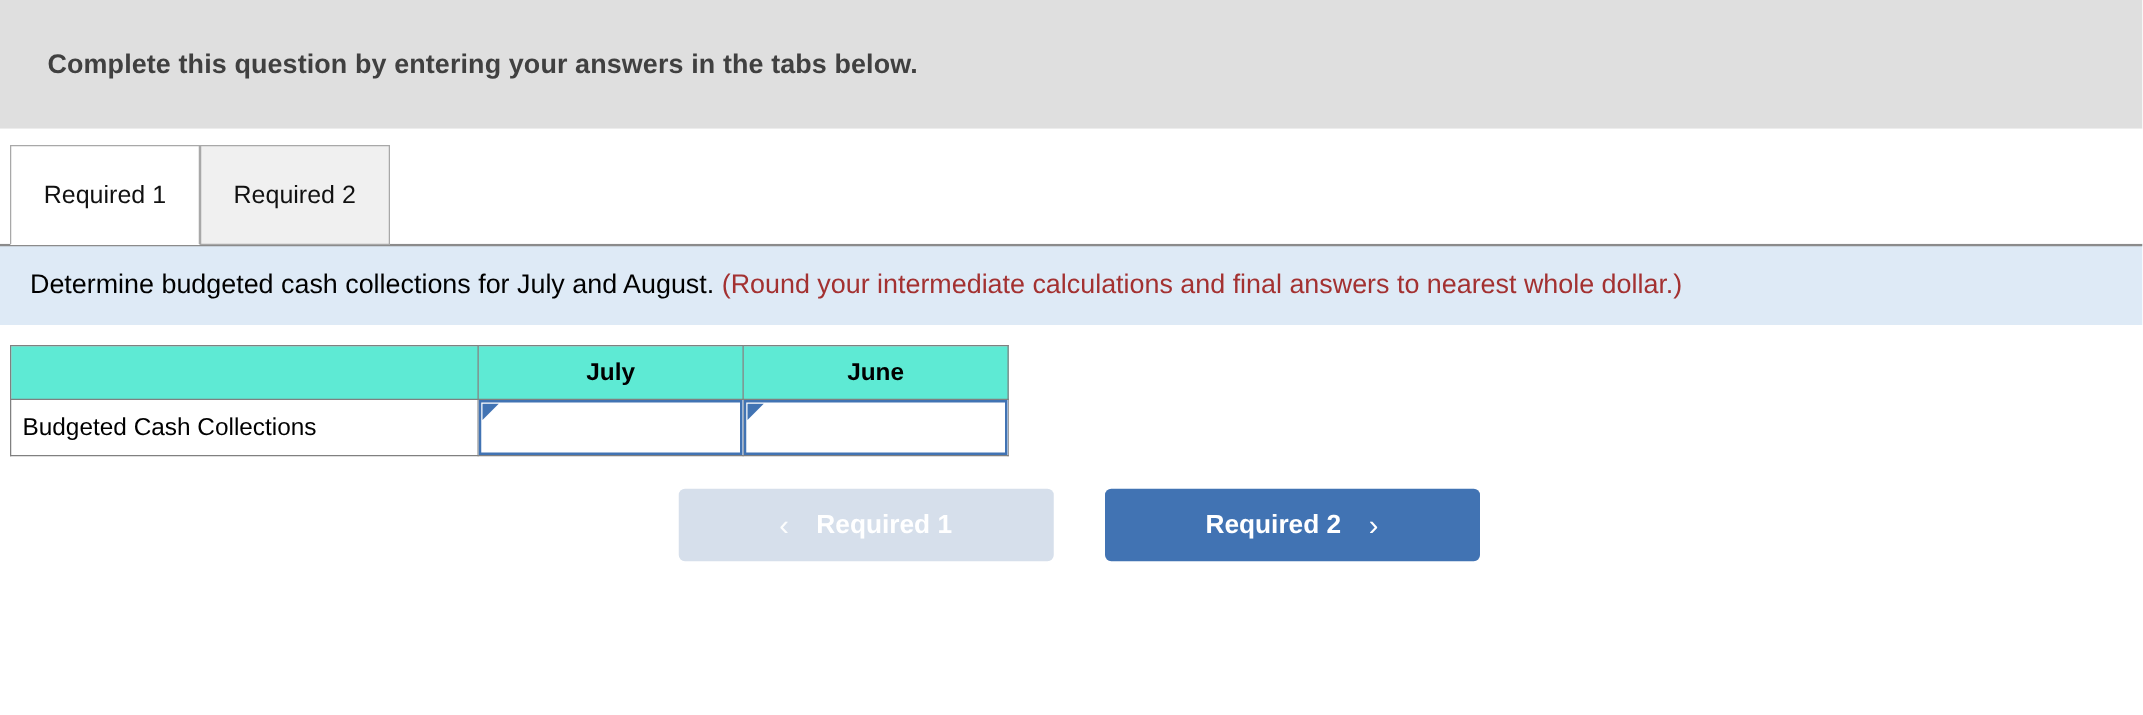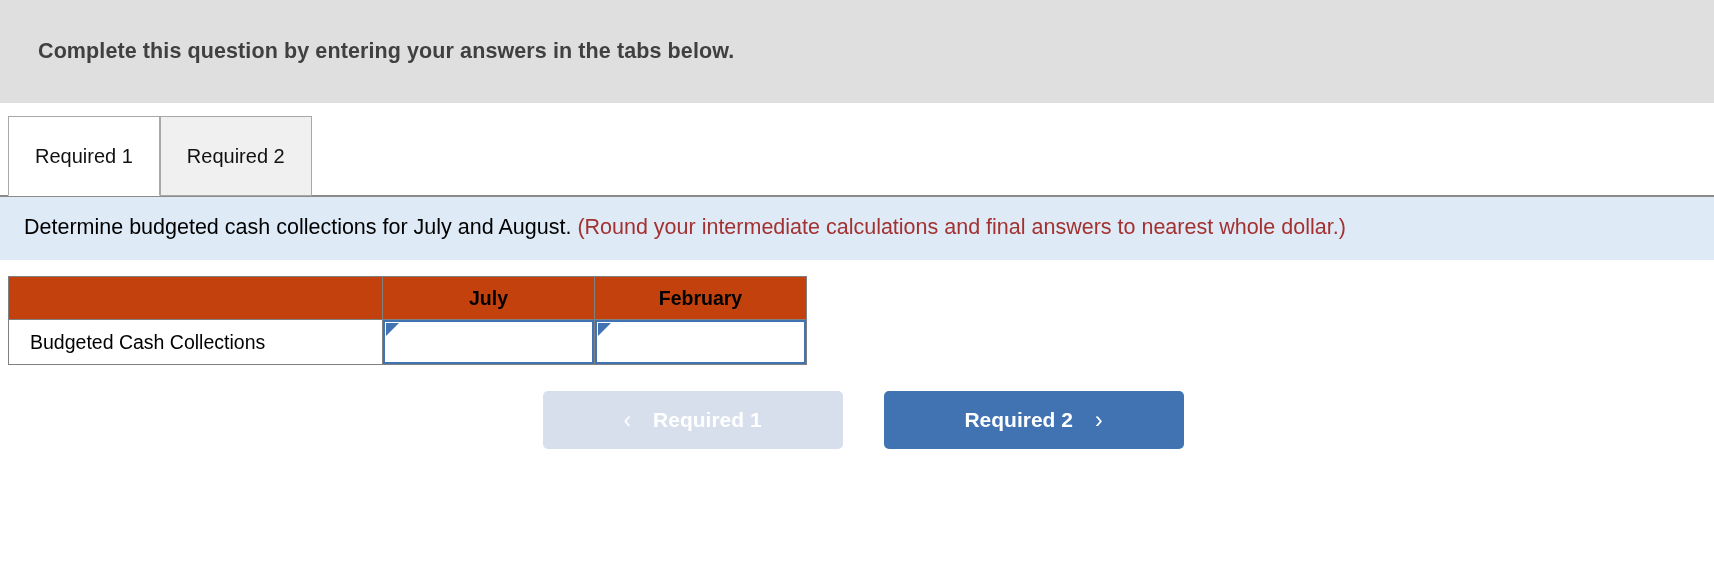--- a/index.html
+++ b/index.html
@@ -92,32 +92,32 @@
     table-layout: fixed;
   }
   table.answers th,
   table.answers td {
     border: 1px solid #808080;
     height: 44px;
     box-sizing: border-box;
     font-size: 19.5px;
   }
   table.answers thead th {
-    background: #c2410c;
+    background: #5eead4;
     font-weight: bold;
     text-align: center;
     color: #000;
     height: 43px;
   }
   .col-label { width: 374px; }
   .col-month { width: 212px; }
   table.answers tbody td.rowlabel {
     background: #ffffff;
     text-align: left;
-    padding-left: 21px;
+    padding-left: 9px;
     color: #000;
     font-weight: normal;
   }
   td.inputcell {
     padding: 0;
     border: none;
     background: #ffffff;
     position: relative;
   }
   .cell-input {
@@ -202,21 +202,21 @@
   <span>Determine budgeted cash collections for July and August.</span>
   <span class="note">(Round your intermediate calculations and final answers to nearest whole dollar.)</span>
 </div>
 
 <div class="table-wrap">
   <table class="answers">
     <thead>
       <tr>
         <th class="col-label"></th>
         <th class="col-month">July</th>
-        <th class="col-month">February</th>
+        <th class="col-month">June</th>
       </tr>
     </thead>
     <tbody>
       <tr>
         <td class="rowlabel">Budgeted Cash Collections</td>
         <td class="inputcell">
           <div class="cell-input">
             <span class="cell-flag-inner"></span>
           </div>
         </td>

